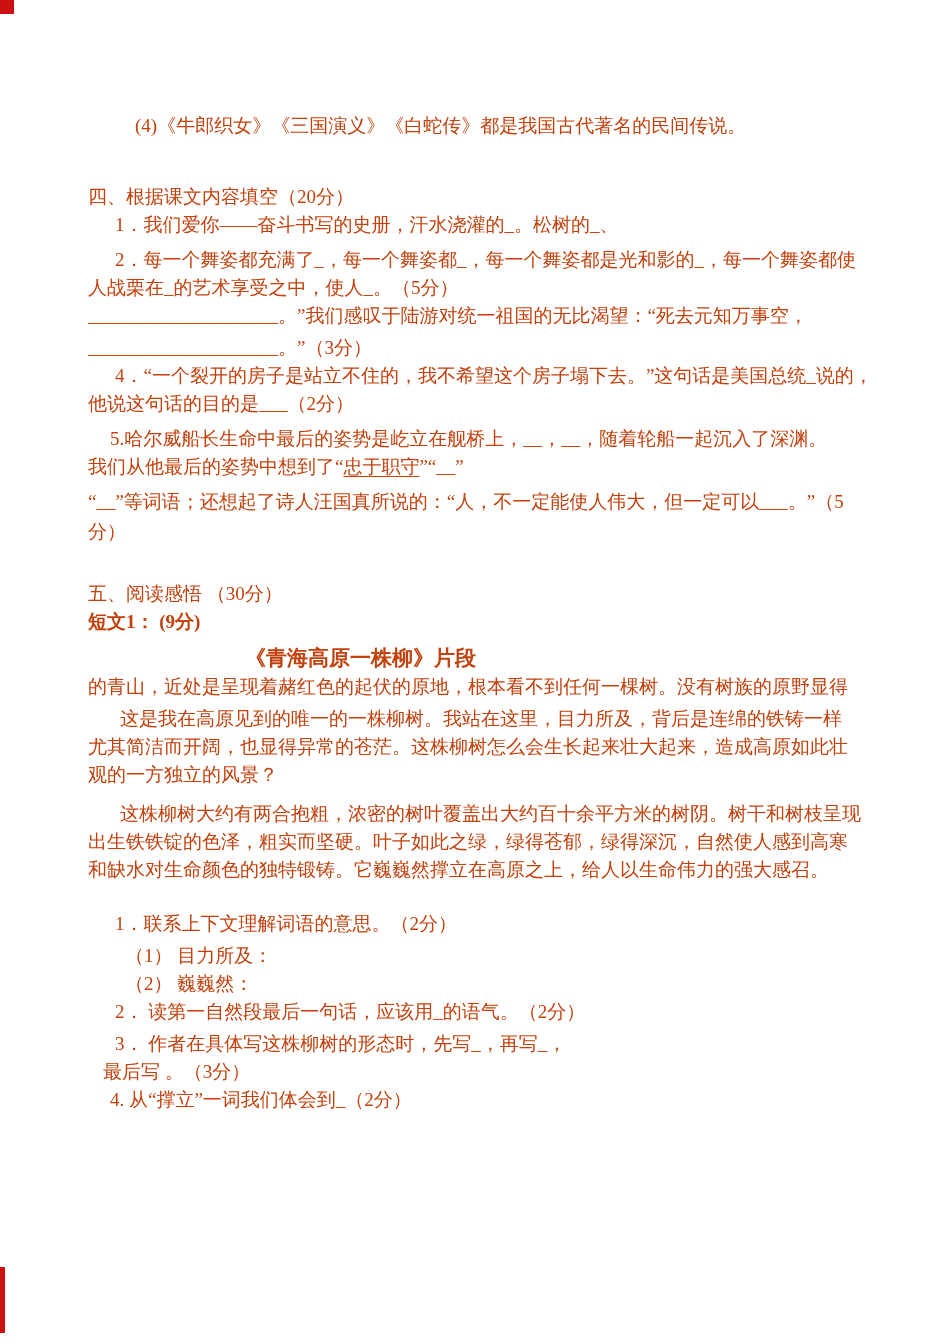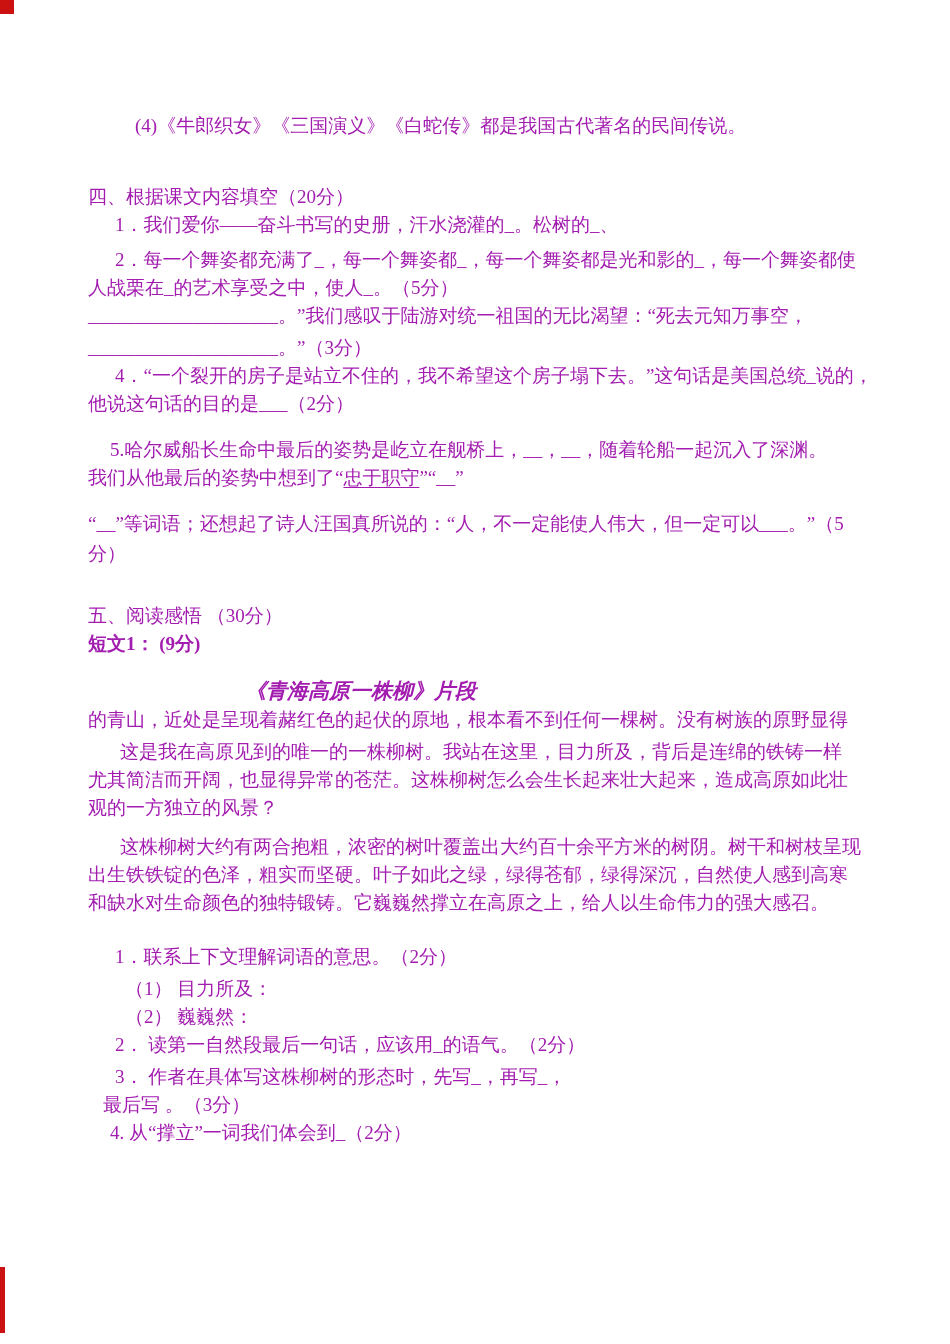--- a/index.html
+++ b/index.html
@@ -26,27 +26,27 @@
   .bold  { font-weight: bold; }
   .big   { font-size: 21px; line-height: 30px; }
 
   
   .ind15  { padding-left: 15px; }
   .ind22  { padding-left: 22px; }
   .ind27  { padding-left: 27px; }
   .ind32  { padding-left: 32px; }
   .ind37  { padding-left: 37px; }
   .ind47  { padding-left: 47px; }
-  .ind157 { padding-left: 157px; font-style: italic; }
+  .ind157 { padding-left: 157px; }
 
   
   .mt2  { margin-top: 2px; }
   .mt4  { margin-top: 4px; }
   .mt5  { }
-  .mt7  { margin-top: 18px; }
+  .mt7  { margin-top: 7px; }
   .mt9  { margin-top: 7px; }
   .mt11 { margin-top: 11px; }
   .mt26 { margin-top: 26px; }
   .mt34 { margin-top: 34px; }
   .mt43 { margin-top: 43px; }
 
   .underlined { text-decoration: underline; text-underline-offset: 3px; }
 
   .corner-mark {
     position: absolute;
@@ -55,21 +55,21 @@
   }
   .edge-mark {
     position: absolute;
     left: 0; top: 1267px;
     width: 5px; height: 66px;
   }
 </style>
 </head>
 <body>
 
-<div class="page" style="background: rgb(255, 255, 255); color: #a21caf;">
+<div class="page" style="background: rgb(255, 255, 255); color: #c2410c;">
 
   <div class="corner-mark" style="background: rgb(204, 17, 17);"></div>
   <div class="edge-mark" style="background: rgb(204, 17, 17);"></div>
 
   <div class="line ind47">(4)《牛郎织女》《三国演义》《白蛇传》都是我国古代著名的民间传说。</div>
 
   <div class="line mt43">四、根据课文内容填空（20分）</div>
 
   <div class="line ind27">1．我们爱你——奋斗书写的史册，汗水浇灌的_。松树的_、</div>
 

